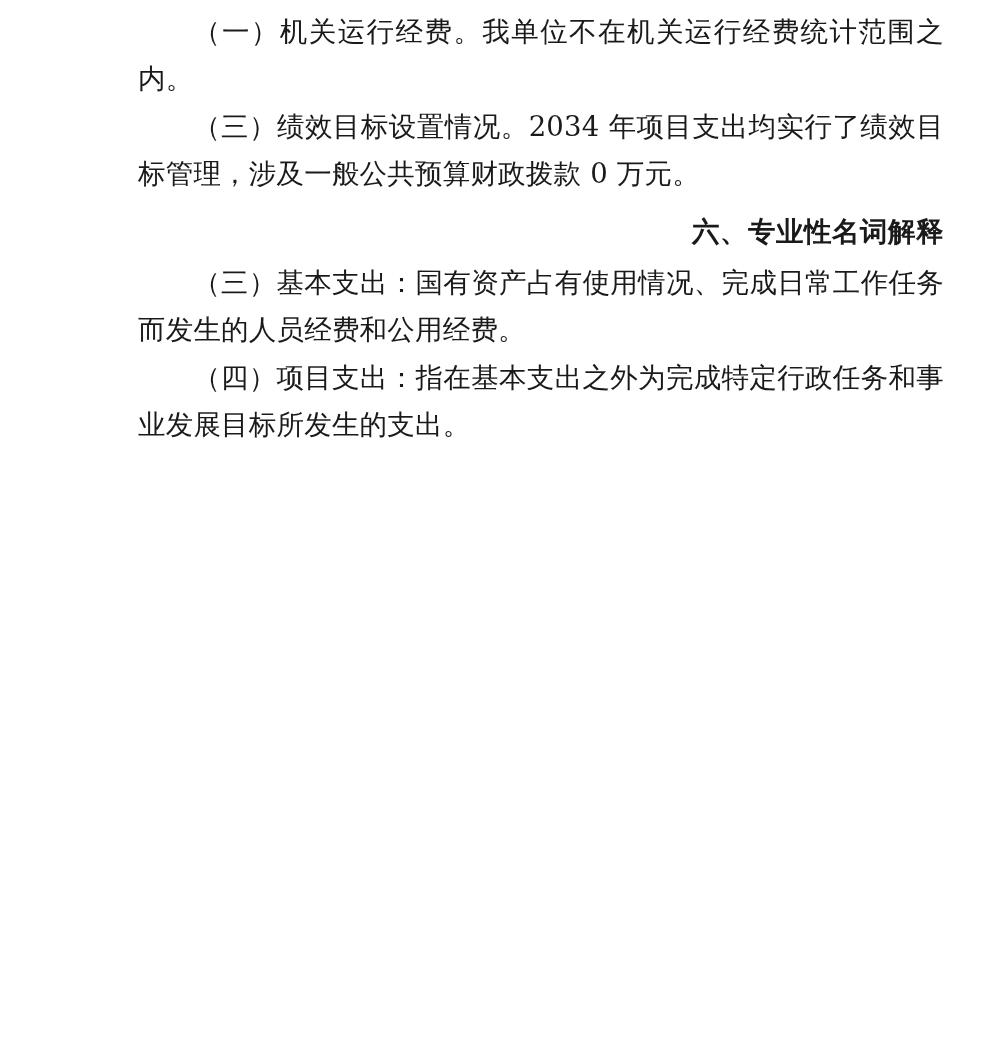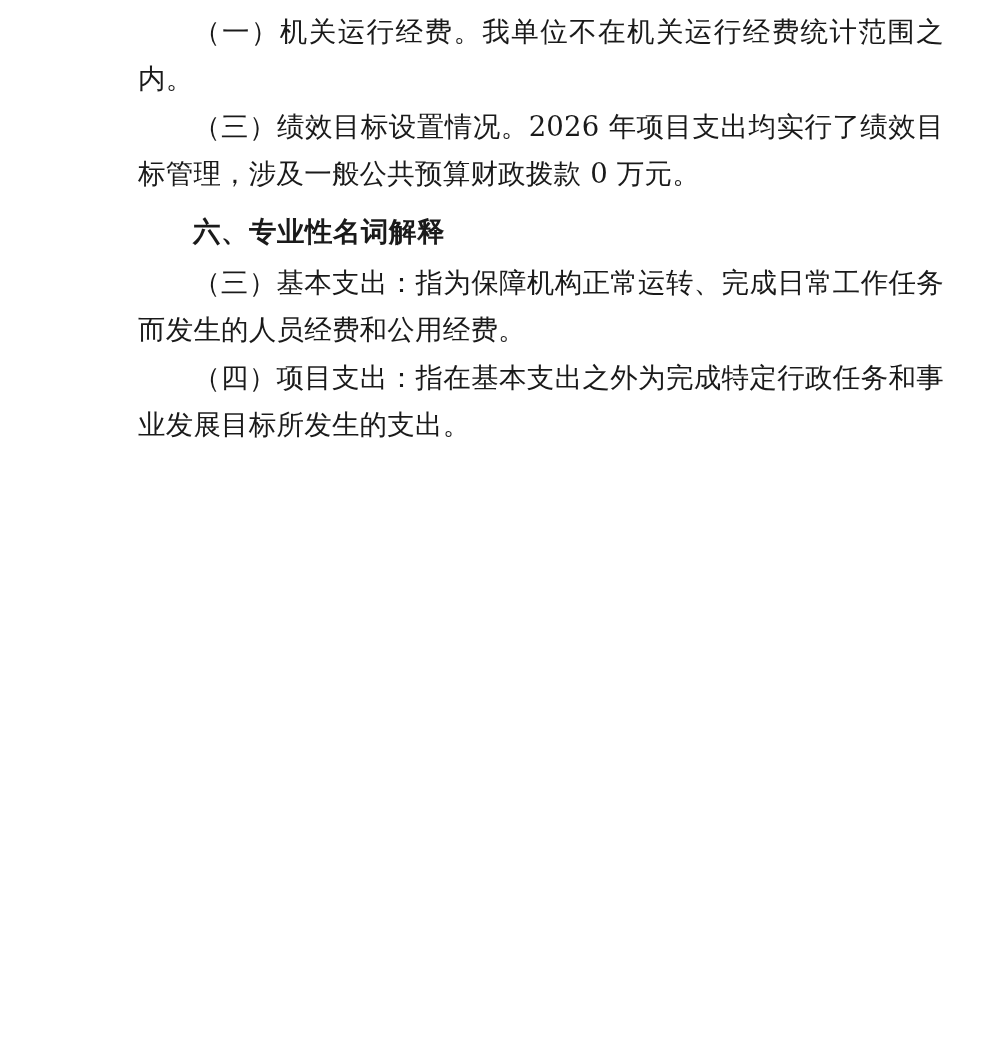--- a/index.html
+++ b/index.html
@@ -30,34 +30,35 @@
     text-indent: 2em;
     letter-spacing: 0.2px;
   }
   .heading {
     font-size: 27.5px;
     line-height: 47px;
     font-weight: bold;
     margin: 11px 0 4px 0;
     text-indent: 2em;
     letter-spacing: 0.5px;
+    text-align: right;
   }
 </style>
 </head>
 <body>
 
 <div class="page">
 
   <p class="para">（一）机关运行经费。我单位不在机关运行经费统计范围之内。</p>
 
 
-  <p class="para">（三）绩效目标设置情况。2026 年项目支出均实行了绩效目标管理，涉及一般公共预算财政拨款 0 万元。</p>
+  <p class="para">（三）绩效目标设置情况。2034 年项目支出均实行了绩效目标管理，涉及一般公共预算财政拨款 0 万元。</p>
 
 
   <h2 class="heading">六、专业性名词解释</h2>
 
 
 
-  <p class="para">（三）基本支出：指为保障机构正常运转、完成日常工作任务而发生的人员经费和公用经费。</p>
+  <p class="para">（三）基本支出：国有资产占有使用情况、完成日常工作任务而发生的人员经费和公用经费。</p>
 
   <p class="para">（四）项目支出：指在基本支出之外为完成特定行政任务和事业发展目标所发生的支出。</p>
 
 </div>
 
 </body></html>

